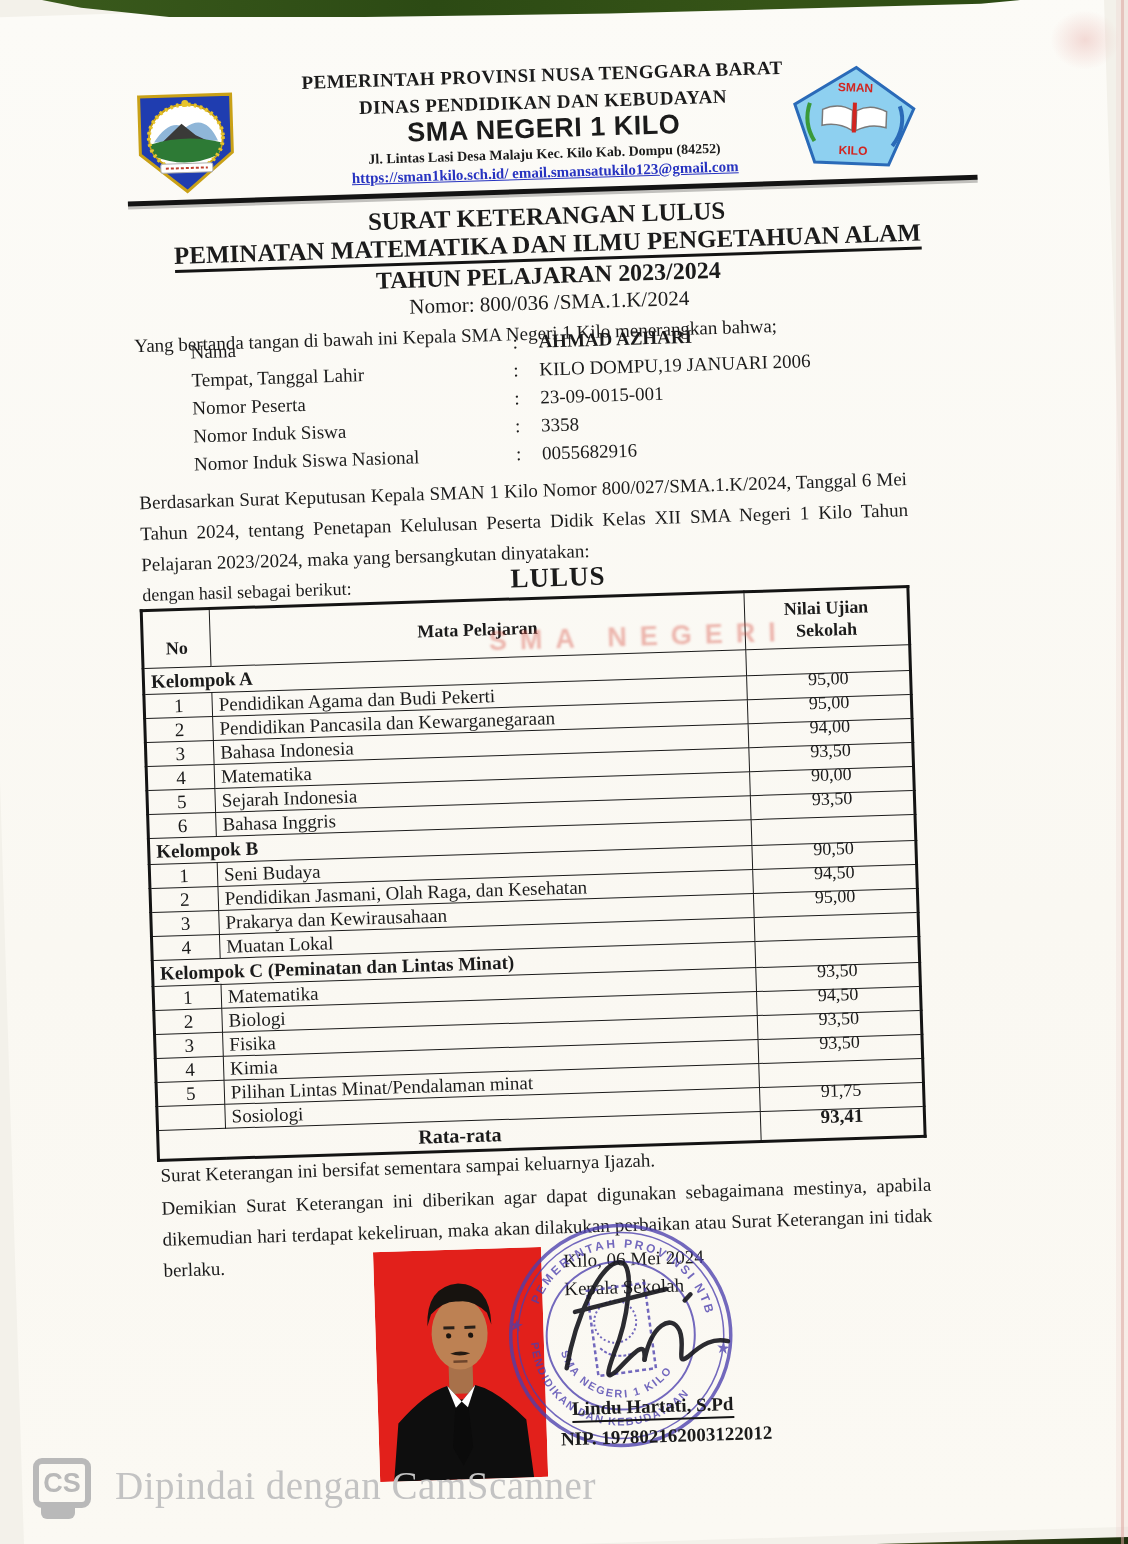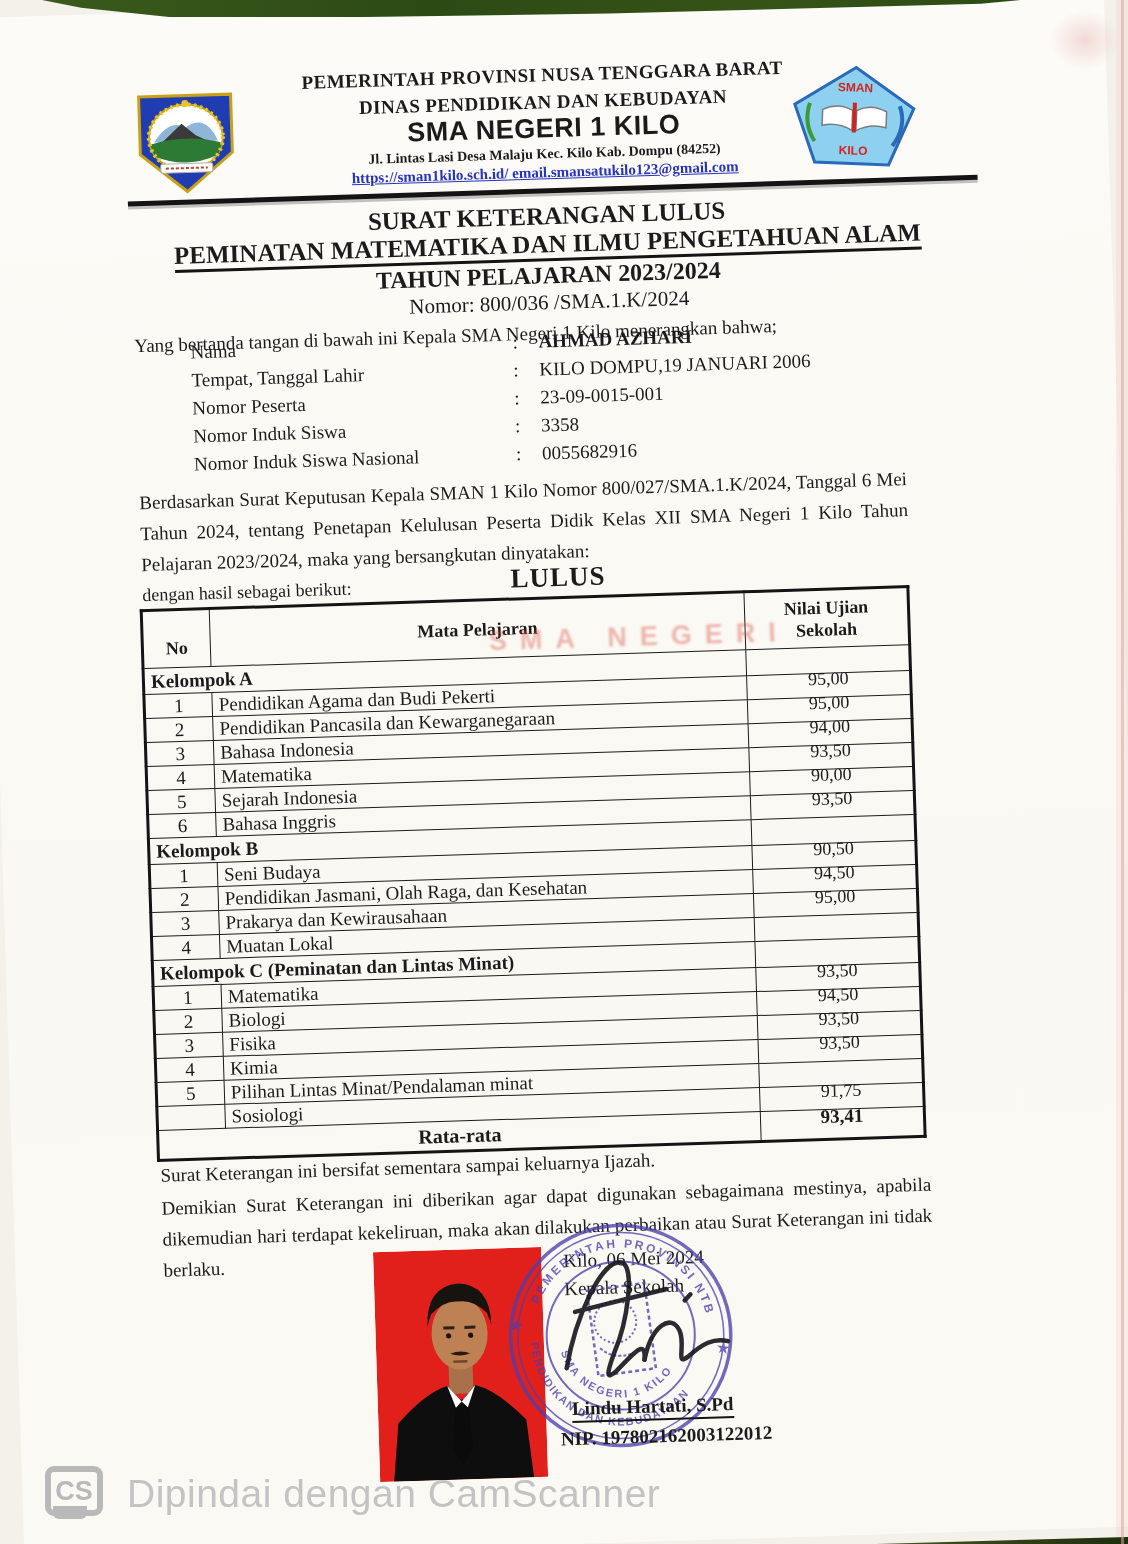--- a/index.html
+++ b/index.html
@@ -94,26 +94,26 @@
   
   .sig-date{left:548px;top:1250px;font-size:19px;}
   .sig-role{left:548px;top:1278px;font-size:19px;}
   .sig-name{left:552px;top:1398px;font-size:19px;font-weight:bold;border-bottom:2px solid #141414;padding-bottom:1px;z-index:12;}
   .sig-nip{left:540px;top:1428px;font-size:19px;font-weight:bold;z-index:12;}
   .stamp-svg{left:478px;top:1212px;z-index:10;}
   .stamp-svg text{font-family:"Liberation Sans",sans-serif;font-weight:bold;fill:#4c3fae;}
   .sign-svg{left:500px;top:1240px;z-index:11;}
   .photo-svg{left:358px;top:1246px;z-index:8;}
   
-  .cs-wrap{position:absolute;left:45px;top:1458px;z-index:50;display:flex;align-items:flex-end;}
+  .cs-wrap{position:absolute;left:33px;top:1458px;z-index:50;display:flex;align-items:center;}
   .cs-icon{width:46px;height:38px;border:6px solid #b9b9b9;border-radius:9px;
     display:flex;align-items:center;justify-content:center;
     font-family:"Liberation Sans",sans-serif;font-weight:bold;font-size:27px;color:#b9b9b9;}
   .cs-tab{position:absolute;left:8px;top:48px;width:34px;height:13px;background:#b9b9b9;border-radius:0 0 6px 6px;}
-  .cs-text{margin-left:24px;margin-top:14px;font-family:Liberation Sans, sans-serif;
+  .cs-text{margin-left:24px;margin-top:5px;font-family:Liberation Serif, serif;
     font-size:39px;color:#c3c3c3;letter-spacing:.5px;}
 </style>
 </head>
 <body>
 
 <div class="sheet">
 
   <div class="abs ctr h-line" style="top:64px">PEMERINTAH PROVINSI NUSA TENGGARA BARAT</div>
   <div class="abs ctr h-line" style="top:91px">DINAS PENDIDIKAN DAN KEBUDAYAN</div>
   <div class="abs ctr h-school" style="top:113px">SMA NEGERI 1 KILO</div>

